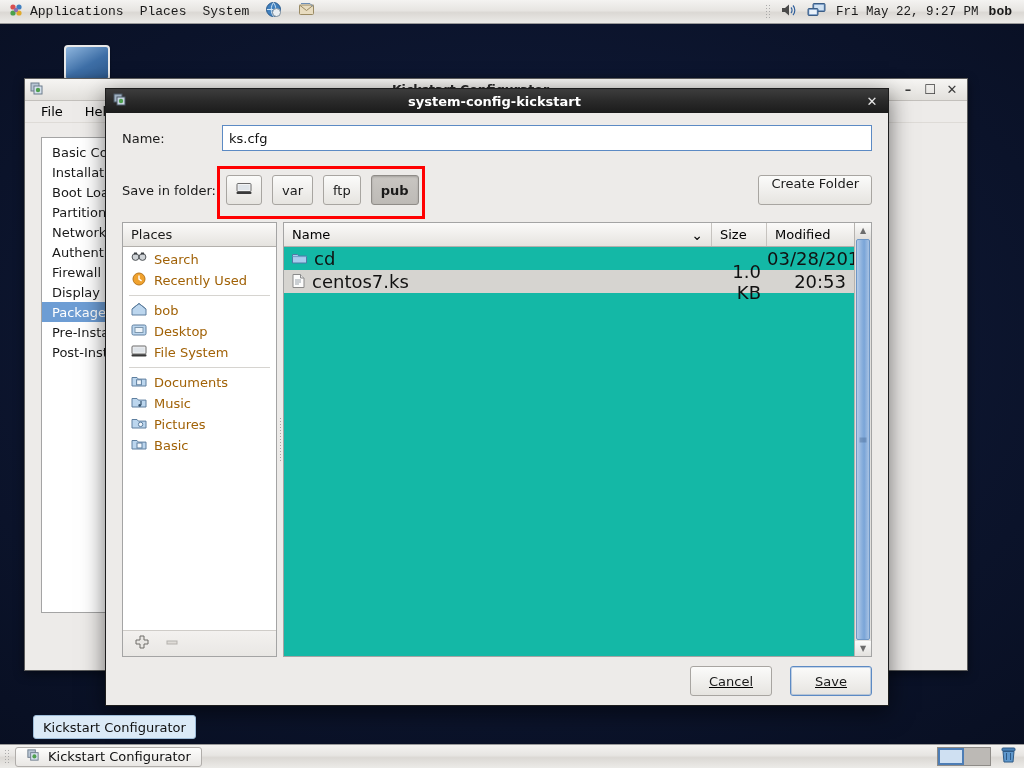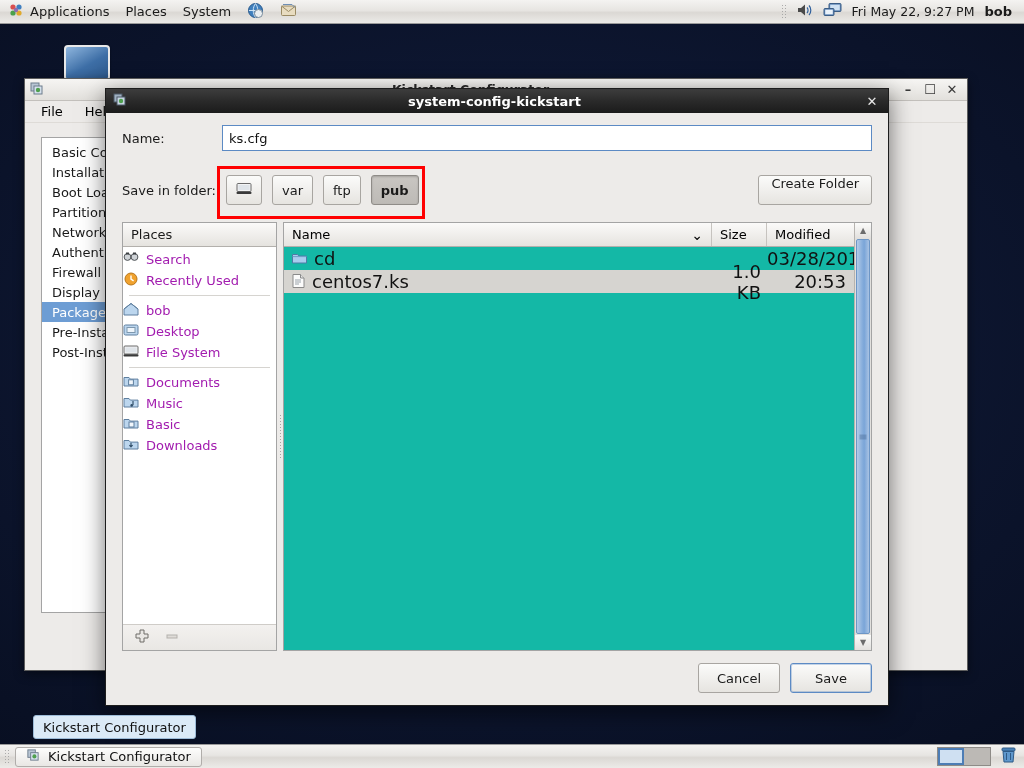--- a/index.html
+++ b/index.html
@@ -28,20 +28,21 @@
   }
 
   
   #top-panel {
     position:absolute; left:0; top:0; width:1024px; height:24px;
     background:linear-gradient(to bottom,#f4f3f1 0%, #e7e5e2 45%, #dbd8d4 55%, #ecebe8 100%);
     border-bottom:1px solid #9a9a9a;
     display:flex; align-items:center;
     font-size:13px; color:#1a1a1a;
     z-index:50;
+    font-family:Liberation Mono, monospace;
   }
   .panel-menu { padding:0 8px; height:24px; display:flex; align-items:center; gap:6px; cursor:default; }
   .panel-spacer { flex:1 1 auto; }
   .panel-right { display:flex; align-items:center; gap:10px; padding-right:8px; }
   .panel-clock { font-size:12.5px; }
   .panel-user { font-weight:bold; font-size:13px; padding-right:4px; }
   .grip { width:5px; height:16px; background-image:radial-gradient(#9b9b9b 40%, transparent 41%);
           background-size:3px 3px; opacity:.8; }
 
   .ico { display:inline-block; vertical-align:middle; }
@@ -144,21 +145,21 @@
     width:155px; background:#ffffff; border:1px solid #a4a4a4;
     display:flex; flex-direction:column;
   }
   .col-head {
     height:24px; background:linear-gradient(to bottom,#fbfaf9,#e5e3df);
     border-bottom:1px solid #b3b0ac; display:flex; align-items:center;
     padding:0 8px; font-size:13px; color:#1a1a1a; font-weight:normal;
   }
   #places-list { flex:1; overflow:hidden; padding-top:2px; }
   .place {
-    display:flex; align-items:center; gap:7px; padding:2px 0; font-size:13px; color:#a21caf;
+    display:flex; align-items:center; gap:7px; padding:2px 8px; font-size:13px; color:#a16207;
   }
   .place-sep { height:1px; background:#d6d4d0; margin:4px 6px; }
   #places-foot {
     height:26px; border-top:1px solid #cfccc8; display:flex; align-items:center; gap:16px; padding:0 12px;
     background:linear-gradient(to bottom,#f3f1ef,#e9e7e4);
   }
   #splitter { width:6px; display:flex; align-items:center; justify-content:center; }
   #splitter .dots { width:3px; height:46px;
     background-image:radial-gradient(#a7a4a0 40%, transparent 41%); background-size:3px 3px; }
 
@@ -169,30 +170,30 @@
   .fh { display:flex; align-items:center; padding:0 8px; font-size:13px; border-right:1px solid #c6c3bf; }
   .fh.name { flex:1; justify-content:space-between; }
   .fh.size { width:55px; justify-content:flex-start; }
   .fh.mod  { width:87px; border-right:none; }
   .frow { display:flex; align-items:center; height:23px; font-size:18px; color:#111; }
   .frow.selected { background:#d6d4d0; }
   .fname { flex:1; display:flex; align-items:center; gap:7px; padding-left:8px; }
   .fsize { width:55px; text-align:right; padding-right:6px; }
   .fmod  { width:87px; text-align:right; padding-right:8px; }
 
-  #dlg-foot { height:54px; display:flex; align-items:center; justify-content:flex-end;
-              gap:10px; padding:0 16px; }
+  #dlg-foot { height:48px; display:flex; align-items:center; justify-content:flex-end;
+              gap:10px; padding:0 16px;text-decoration:underline; }
   .dlg-btn {
     min-width:82px; height:30px; padding:0 14px;
     border:1px solid #a8a5a1; border-radius:3px;
     background:linear-gradient(to bottom,#fbfbfa,#e6e4e0);
     font-size:13px; color:#1a1a1a; cursor:default;
     display:flex; align-items:center; justify-content:center;
   }
-  .dlg-btn.default { border-color:#5c8ac4; box-shadow:0 0 0 1px rgba(92,138,196,.35) inset; }
+  .dlg-btn.default { border-color:#5c8ac4; box-shadow:0 0 0 1px rgba(92,138,196,.35) inset;margin-left:8px; }
 
   
   #tooltip {
     position:absolute; left:33px; top:715px; height:24px;
     display:flex; align-items:center; padding:0 9px;
     background:#dbeaf7; border:1px solid #9dbcd8; border-radius:3px;
     font-size:13px; color:#101010; z-index:60;
   }
   #taskbar {
     position:absolute; left:0; bottom:0; width:1024px; height:24px;
@@ -462,40 +463,40 @@
             <span class="ico">
               <svg width="16" height="14" viewBox="0 0 16 14">
                 <path d="M1 3.5h5l1.4 1.6H15V12H1z" fill="#bcd6ee" stroke="#5e7f9f"></path>
                 <path d="M10 6v4.2" stroke="#33506b" stroke-width="1.2"></path>
                 <circle cx="8.7" cy="10.4" r="1.3" fill="#33506b"></circle>
               </svg>
             </span>
             <span>Music</span>
           </div>
 
+          <div class="place">
+            <span class="ico">
+              <svg width="16" height="14" viewBox="0 0 16 14">
+                <path d="M1 3.5h5l1.4 1.6H15V12H1z" fill="#bcd6ee" stroke="#5e7f9f"></path>
+                <circle cx="9.6" cy="8.4" r="2.2" fill="#f2f7fc" stroke="#5e7f9f"></circle>
+              </svg>
+            </span>
+            <span>Pictures</span>
+          </div>
 
           <div class="place">
             <span class="ico">
               <svg width="16" height="14" viewBox="0 0 16 14">
                 <path d="M1 3.5h5l1.4 1.6H15V12H1z" fill="#bcd6ee" stroke="#5e7f9f"></path>
                 <rect x="6" y="6" width="5" height="5" fill="#f2f7fc" stroke="#5e7f9f"></rect>
               </svg>
             </span>
             <span>Basic</span>
           </div>
 
-          <div class="place">
-            <span class="ico">
-              <svg width="16" height="14" viewBox="0 0 16 14">
-                <path d="M1 3.5h5l1.4 1.6H15V12H1z" fill="#bcd6ee" stroke="#5e7f9f"></path>
-                <path d="M8 5.8v3.4M6.4 8.2L8 9.8l1.6-1.6" stroke="#33506b" fill="none" stroke-width="1.2"></path>
-              </svg>
-            </span>
-            <span>Downloads</span>
-          </div>
         </div>
 
         <div id="places-foot">
           <span class="ico">
             <svg width="14" height="14" viewBox="0 0 14 14">
               <path d="M5 1h4v4h4v4H9v4H5V9H1V5h4z" fill="#e9e7e4" stroke="#6f6c68"></path>
             </svg>
           </span>
           <span class="ico">
             <svg width="14" height="14" viewBox="0 0 14 14">

